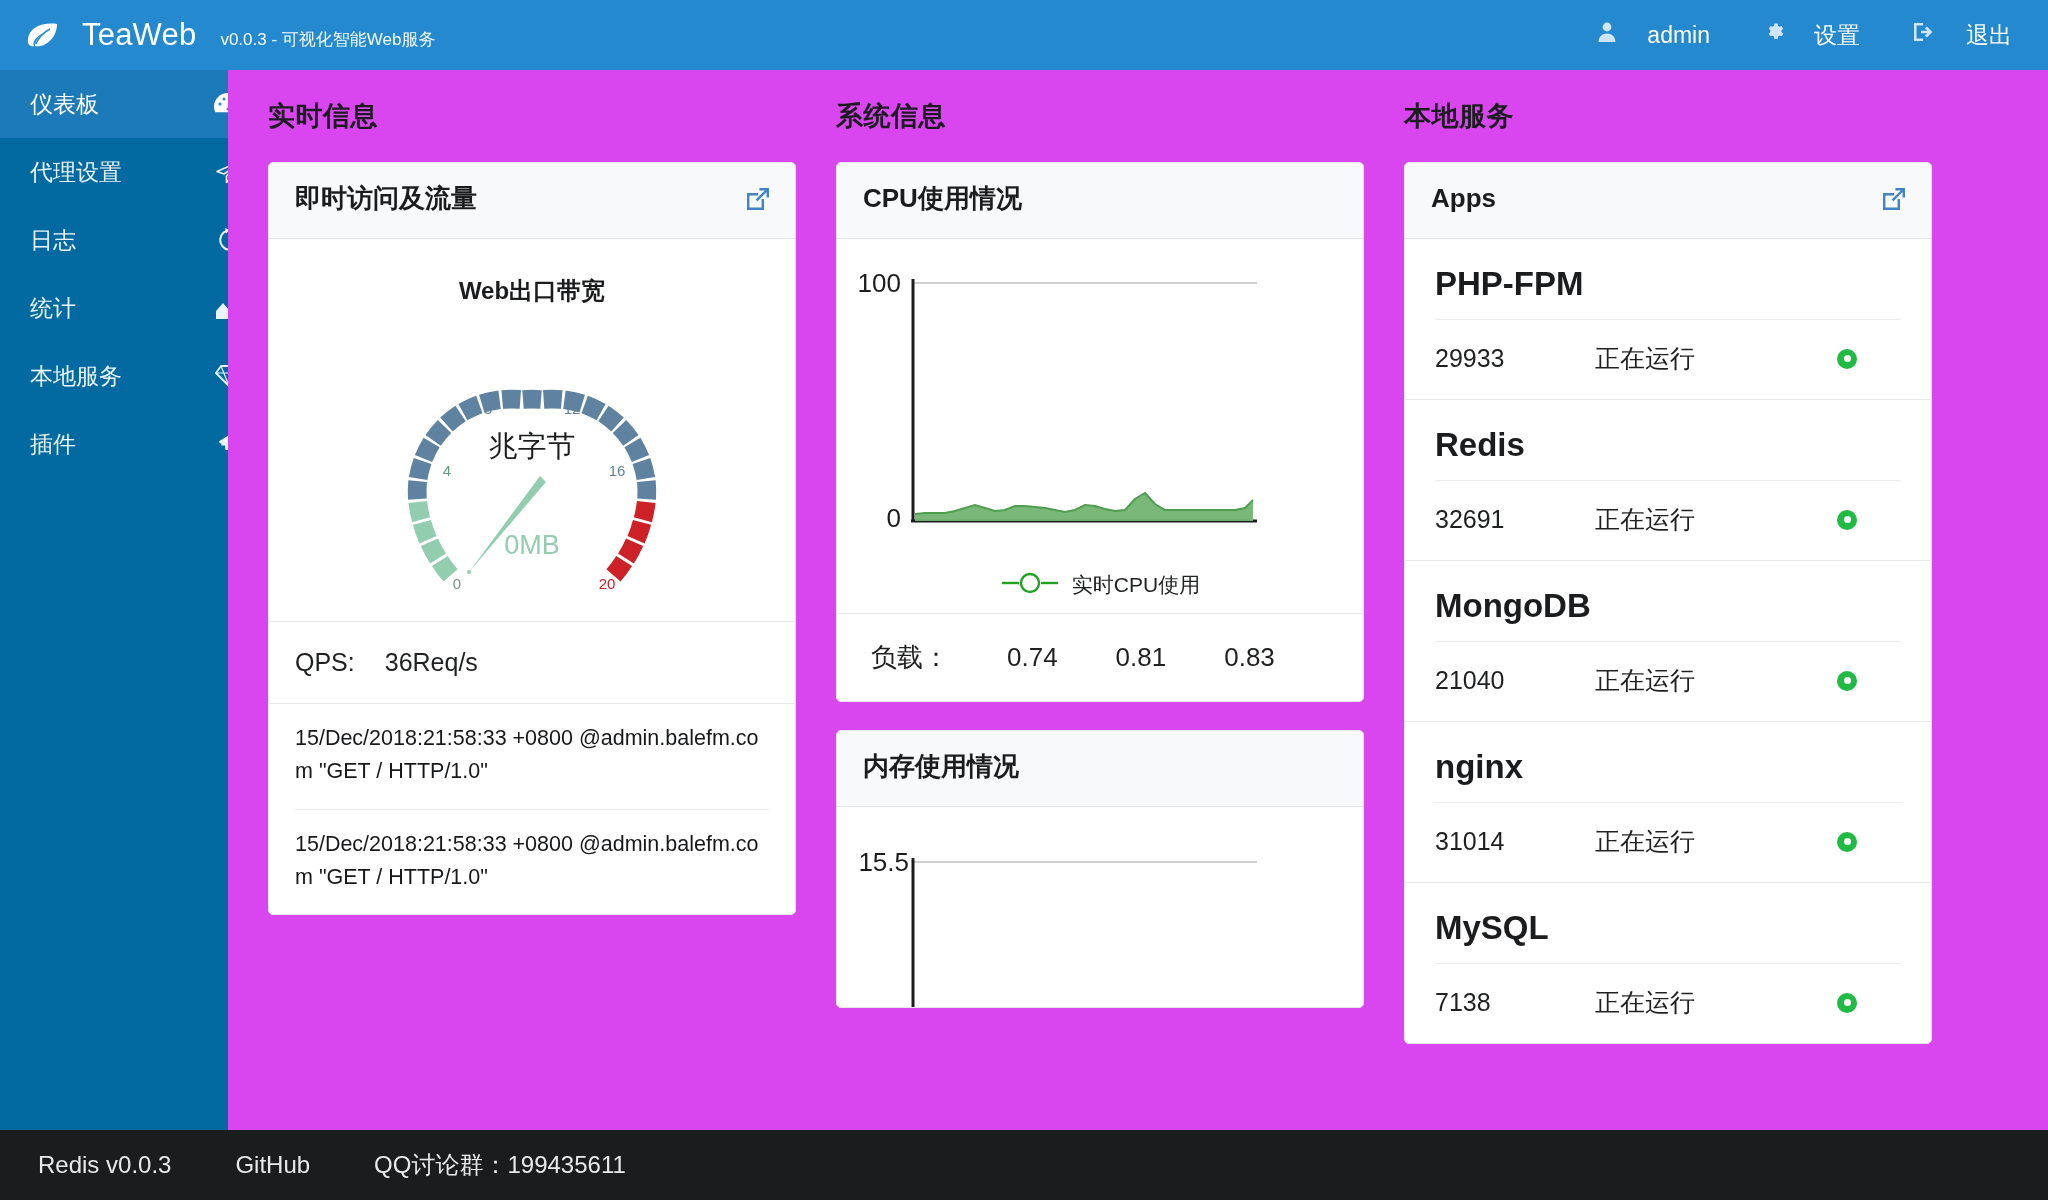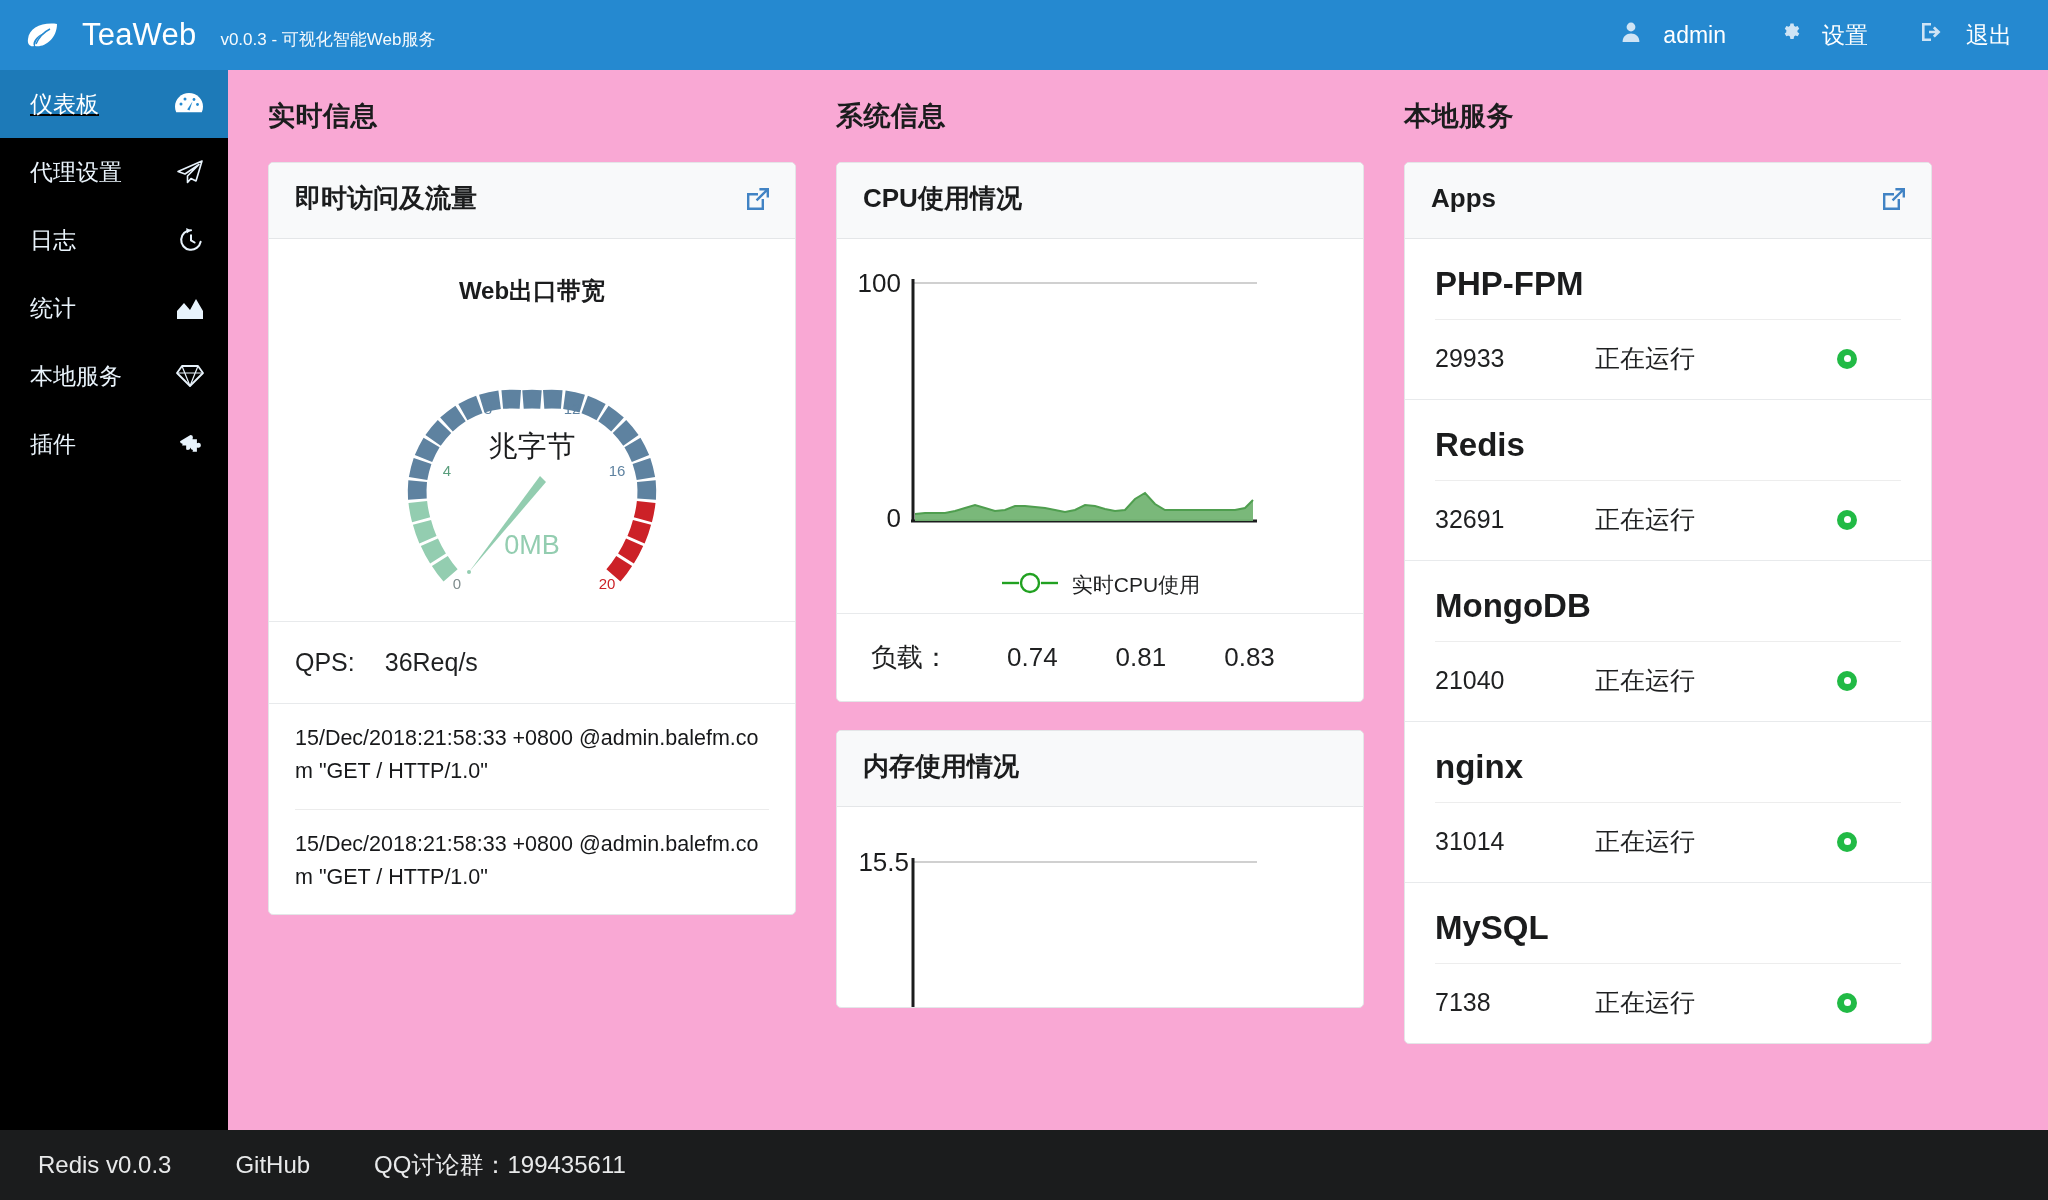--- a/index.html
+++ b/index.html
@@ -23,48 +23,47 @@
     color: #ffffff; font-size: 31px; letter-spacing: .2px;
   }
   .brand-sub {
     color: #ffffff; font-size: 17px; margin-left: 12px; opacity: .96;
   }
   .topright {
     margin-left: auto; display: flex; align-items: center;
     padding-right: 36px; gap: 52px;
   }
   .topitem {
-    display: flex; align-items: center; gap: 20px;
+    display: flex; align-items: center; gap: 28px;
     color: #ffffff; font-size: 23px; cursor: pointer;
   }
   .topitem svg { fill: #cfe4f5; }
 
   
   .sidebar {
     position: absolute; top: 70px; left: 0;
-    width: 228px; height: 1060px;
-    background: #000000;
-    text-decoration: underline;
+    width: 267px; height: 1060px;
+    background: #0369a1;
   }
   .navitem {
     height: 68px; display: flex; align-items: center;
     padding: 0 24px 0 30px; color: #eaf4fc; font-size: 23px;
     cursor: pointer;
   }
   .navitem .navlabel { flex: 1; }
   .navitem .navicon { width: 32px; text-align: center; display:flex; align-items:center; justify-content:flex-end;}
   .navitem .navicon svg { fill: #e8f3fc; }
   .navitem.active { background: #1d7ab8; }
   .navitem.active .navlabel { color: #ffffff; }
 
   
   .main {
     position: absolute; top: 70px; left: 228px;
     width: 1820px; height: 1060px;
-    background: #f9a8d4;
+    background: #d946ef;
     display: flex;
     padding: 28px 0 0 0;
     overflow: hidden;
   }
   .col { width: 528px; margin-left: 40px; }
   .col-title {
     font-size: 27px; font-weight: bold; color: #1b1c1d;
     margin-bottom: 28px; letter-spacing: .5px;
   }
 

